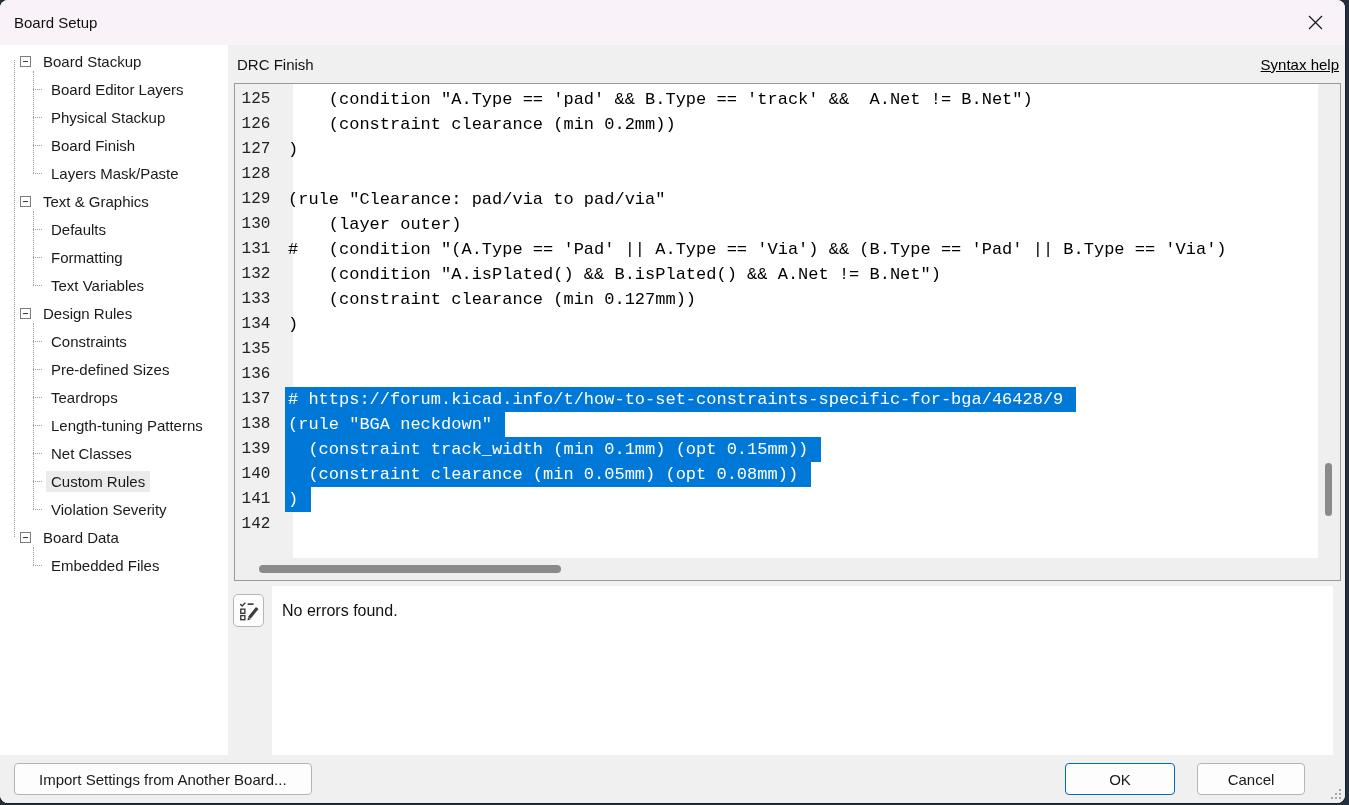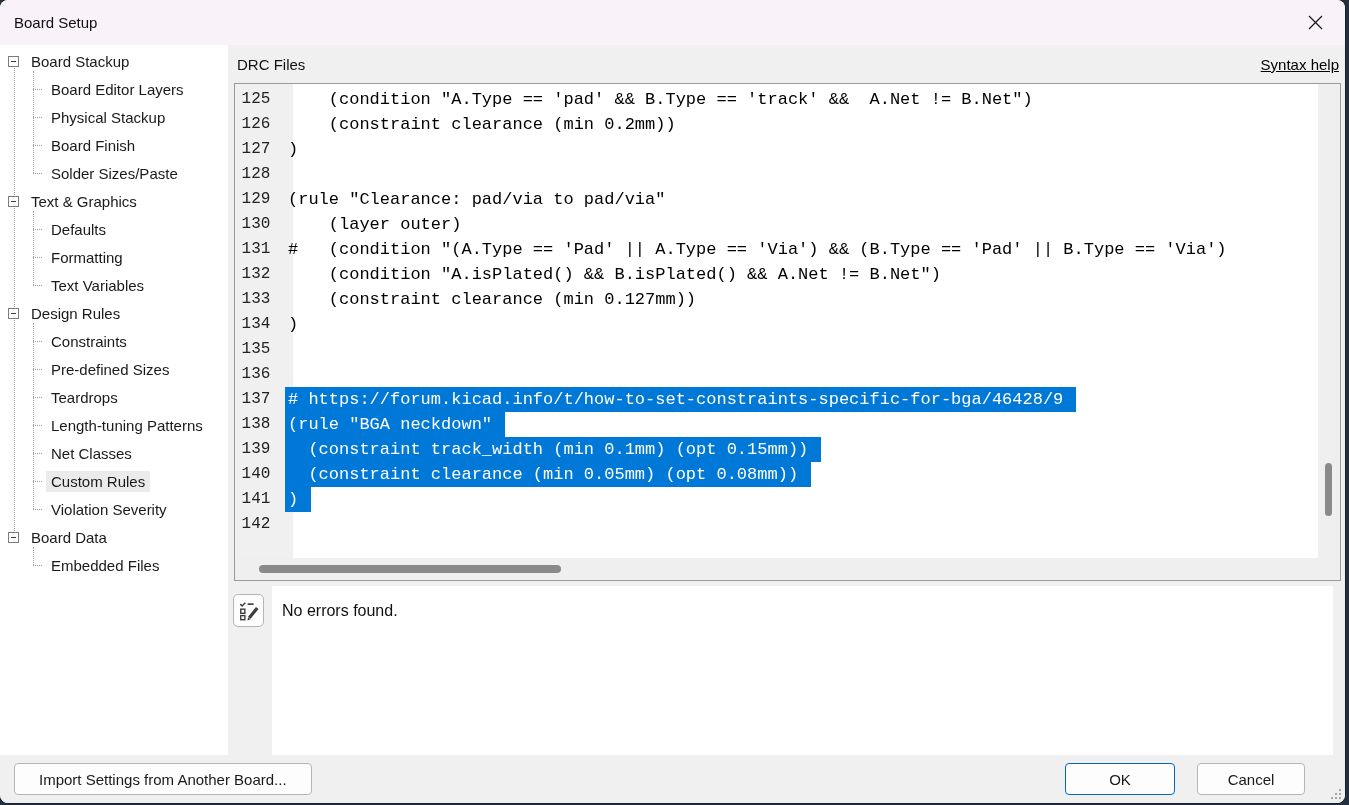--- a/index.html
+++ b/index.html
@@ -17,21 +17,21 @@
   .close { margin-left:auto; width:32px; height:32px; display:flex;
            align-items:center; justify-content:center; cursor:pointer; }
 
   
   .bodyrow { display:flex; height:710px; }
 
   
   .sidebar { width:228px; background:#ffffff; position:relative; flex:none;
              padding-top:2px; font-size:15px; color:#1a1a1a; }
   .trow { height:28px; display:flex; align-items:center; position:relative; }
-  .trow.lvl0 { padding-left:8px; }
+  .trow.lvl0 { padding-left:20px; }
   .trow.lvl1 { padding-left:46px; }
   .expander { width:11px; height:11px; border:1px solid #7c7c7c; background:#fff;
               position:relative; margin-right:7px; flex:none; z-index:2; }
   .expander::after { content:""; position:absolute; left:2px; right:2px; top:4px;
                      height:1px; background:#3c3c3c; }
   .tlabel { padding:2px 5px; white-space:nowrap; }
   .tlabel.sel-item { background:#ebebeb; }
   .vline { position:absolute; width:0; border-left:1px dotted #9a9a9a; }
   .vmain { left:14px; top:15px; height:477px; }
   .vg1 { left:33px; top:26px; height:102px; }
@@ -123,21 +123,21 @@
       <div class="trow lvl1">
         <span class="tlabel">Board Editor Layers</span>
       </div>
       <div class="trow lvl1">
         <span class="tlabel">Physical Stackup</span>
       </div>
       <div class="trow lvl1">
         <span class="tlabel">Board Finish</span>
       </div>
       <div class="trow lvl1">
-        <span class="tlabel">Solder Sizes/Paste</span>
+        <span class="tlabel">Layers Mask/Paste</span>
       </div>
       <div class="trow lvl0">
         <span class="expander"></span>
         <span class="tlabel">Text &amp; Graphics</span>
       </div>
       <div class="trow lvl1">
         <span class="tlabel">Defaults</span>
       </div>
       <div class="trow lvl1">
         <span class="tlabel">Formatting</span>
@@ -174,21 +174,21 @@
         <span class="expander"></span>
         <span class="tlabel">Board Data</span>
       </div>
       <div class="trow lvl1">
         <span class="tlabel">Embedded Files</span>
       </div>
     </div>
 
     <div class="main">
       <div class="drc-header">
-        <span>DRC Files</span>
+        <span>DRC Finish</span>
         <a class="syntax-link">Syntax help</a>
       </div>
 
       <div class="editor">
         <div class="code-area">
           <div class="crow">
               <span class="lnum">125</span>
               <span class="ctext">    (condition "A.Type == 'pad' &amp;&amp; B.Type == 'track' &amp;&amp;  A.Net != B.Net")</span>
             </div>
           <div class="crow">

